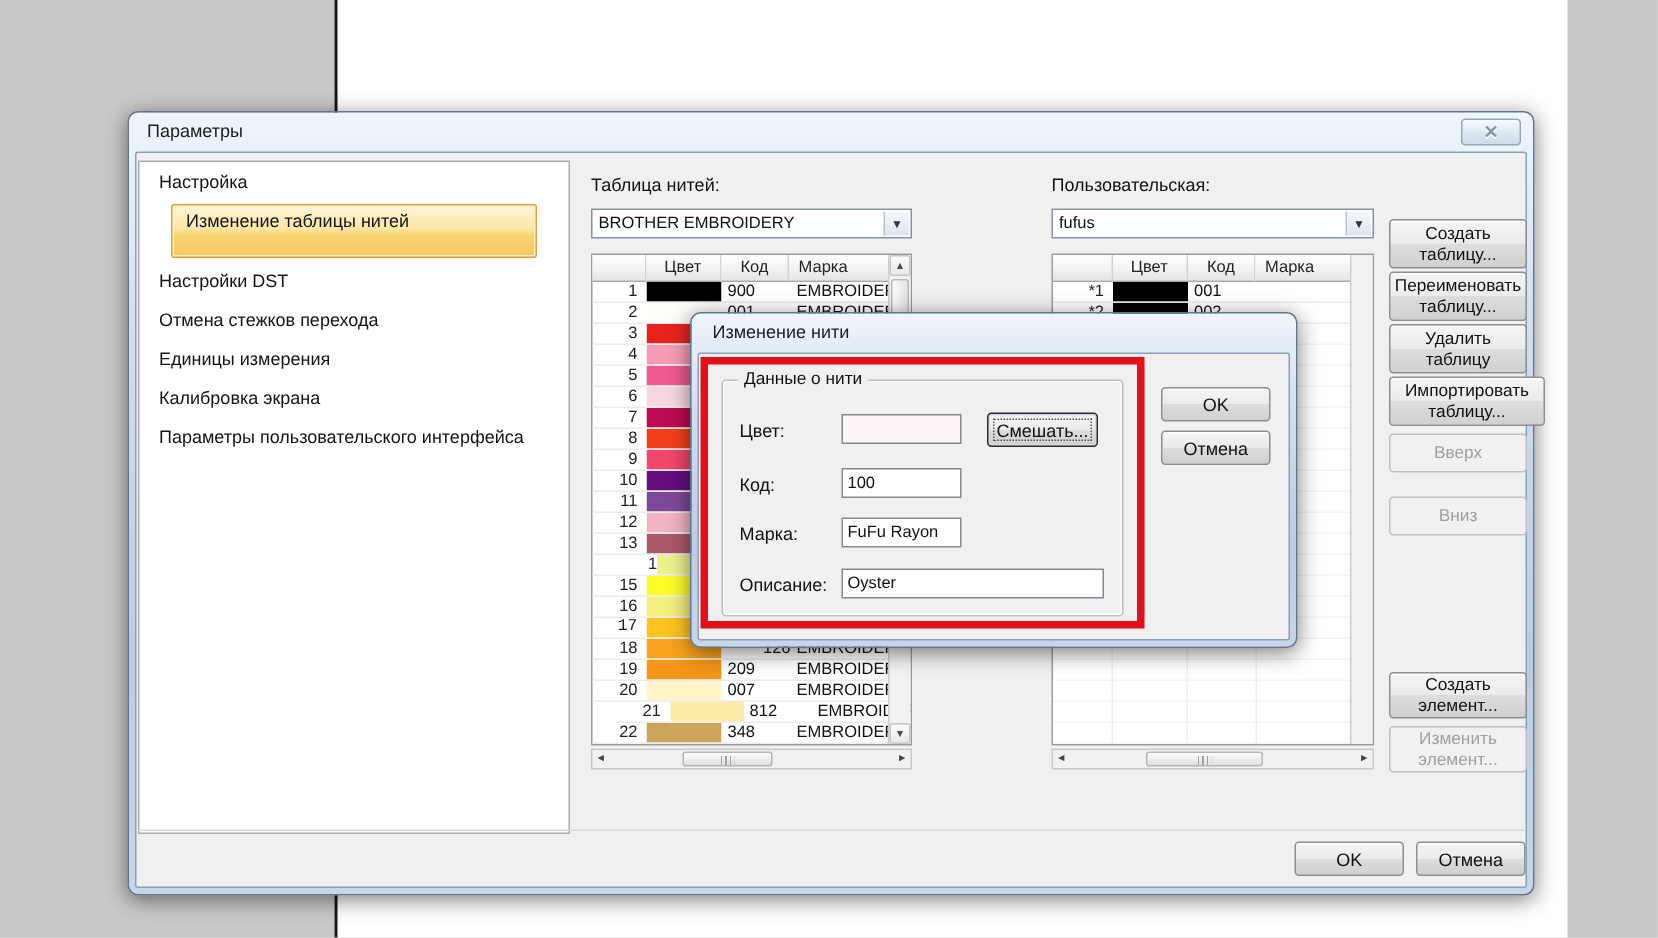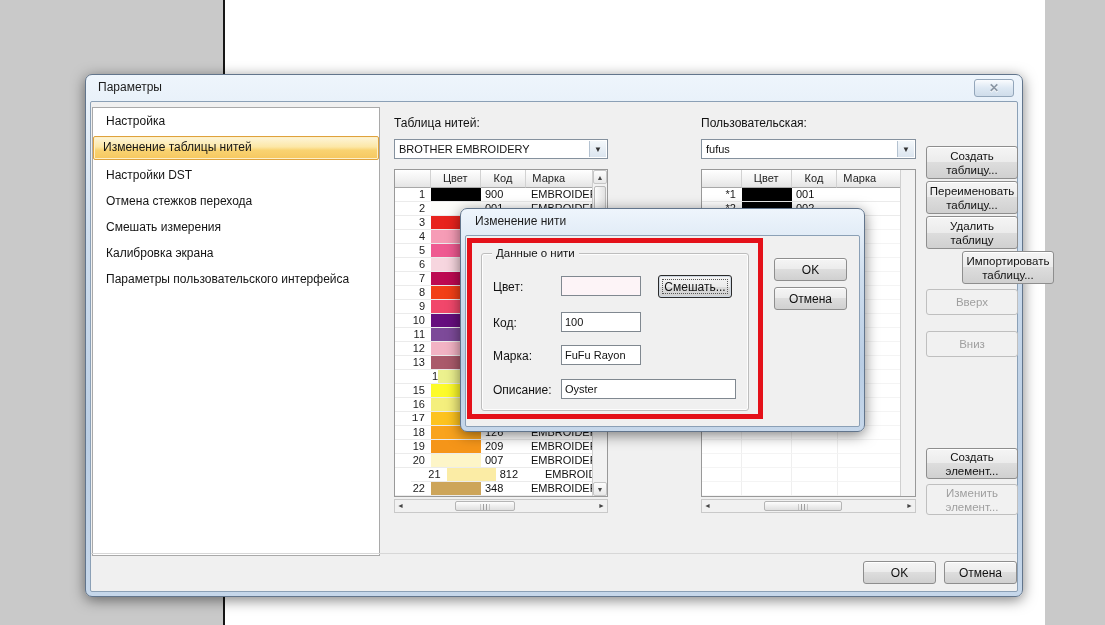--- a/index.html
+++ b/index.html
@@ -20,21 +20,21 @@
     border:1px solid #93a6ba; border-radius:3px;
     background:linear-gradient(#fafcfe,#dde8f3 50%,#cfdcea);
     color:#8b97a5; font-weight:bold; font-size:12px; text-align:center; line-height:16px;
     text-shadow:0 1px 0 #fff; }
 
   
   .sidebar { position:absolute; left:6px; top:32px; width:288px; height:449px;
     background:#ffffff; border:1px solid #a9a9a9; }
   .side-item { position:relative; height:26px; line-height:26px; padding-left:13px;
     font-size:12px; color:#141414; white-space:nowrap; }
-  .side-item.selected { height:24px; line-height:20px; margin:2px 0;
+  .side-item.selected { height:36px; line-height:20px; margin:2px 21px;
     border:1px solid #dfa23d; border-radius:2px;
     background:linear-gradient(#fdf5da,#fce7a6 45%,#f9d371 60%,#f6c75f);
     box-shadow:inset 0 0 0 1px #fdf0c8; padding-left:9px; }
 
   
   .sec-label { position:absolute; font-size:12px; color:#111; }
   .combo { position:absolute; height:20px; background:#fff; border:1px solid #85919e;
     font-size:11px; color:#111; line-height:18px; padding-left:4px; }
   .combo .dd-arrow { position:absolute; right:1px; top:1px; bottom:1px; width:17px;
     background:linear-gradient(#f4f8fb,#dce5ef); border-left:1px solid #b4c2d0;
@@ -104,21 +104,21 @@
 <div class="aero" style="left:85px; top:74px; width:938px; height:523px; z-index:10">
   <div class="win-title">Параметры</div>
   <div class="close-btn">✕</div>
   <div class="win-body"></div>
 
   <div class="sidebar" id="sidebar">
       <div class="side-item">Настройка</div>
       <div class="side-item selected">Изменение таблицы нитей</div>
       <div class="side-item">Настройки DST</div>
       <div class="side-item">Отмена стежков перехода</div>
-      <div class="side-item">Смешать измерения</div>
+      <div class="side-item">Единицы измерения</div>
       <div class="side-item">Калибровка экрана</div>
       <div class="side-item">Параметры пользовательского интерфейса</div>
     </div>
 
   <div class="sec-label" style="left:308px; top:41px">Таблица нитей:</div>
   <div class="combo" style="left:308px; top:64px; width:214px">
     <span>BROTHER EMBROIDERY</span>
     <span class="dd-arrow">▼</span>
   </div>
 
@@ -265,21 +265,21 @@
             <div class="swatch" style="background: rgb(253, 195, 31);"></div>
           </div>
           <div class="tcell code" style="width: 46px;"></div>
           <div class="tcell brand" style="width: 67px;"></div>
         </div>
         <div class="trow">
           <div class="tcell num" style="width: 36px;">18</div>
           <div class="tcell swatch-cell" style="width: 50px;">
             <div class="swatch" style="background: rgb(249, 163, 29);"></div>
           </div>
-          <div class="tcell code" style="width: 46px;">126</div>
+          <div class="tcell code" style="width: 46px; text-align: right;">126</div>
           <div class="tcell brand" style="width: 67px;">EMBROIDERY</div>
         </div>
         <div class="trow">
           <div class="tcell num" style="width: 36px;">19</div>
           <div class="tcell swatch-cell" style="width: 50px;">
             <div class="swatch" style="background: rgb(245, 149, 25);"></div>
           </div>
           <div class="tcell code" style="width: 46px;">209</div>
           <div class="tcell brand" style="width: 67px;">EMBROIDERY</div>
         </div>
@@ -476,21 +476,21 @@
     </div>
   <div class="hscroll" style="left:615px; top:424px; width:215px">
     <span class="hs-left">◄</span>
     <div class="h-thumb" style="left:62px; width:78px"></div>
     <span class="hs-right">►</span>
   </div>
 
   <div class="btn" style="left:840px; top:71px;  width:92px; height:33px">Создать таблицу...</div>
   <div class="btn" style="left:840px; top:106px; width:92px; height:33px">Переименовать таблицу...</div>
   <div class="btn" style="left:840px; top:141px; width:92px; height:33px">Удалить таблицу</div>
-  <div class="btn" style="left:876px; top:176px; width:92px; height:33px">Импортировать таблицу...</div>
+  <div class="btn" style="left:840px; top:176px; width:104px; height:33px">Импортировать таблицу...</div>
   <div class="btn disabled" style="left:840px; top:214px; width:92px; height:26px">Вверх</div>
   <div class="btn disabled" style="left:840px; top:256px; width:92px; height:26px">Вниз</div>
   <div class="btn" style="left:840px; top:373px; width:92px; height:31px">Создать элемент...</div>
   <div class="btn disabled" style="left:840px; top:409px; width:92px; height:31px">Изменить элемент...</div>
 
   <div style="position:absolute; left:5px; right:5px; top:478px; border-top:1px solid #d7d7d7"></div>
   <div class="btn" style="left:777px; top:486px; width:73px; height:23px; font-size:12px">OK</div>
   <div class="btn" style="left:858px; top:486px; width:73px; height:23px; font-size:12px">Отмена</div>
 </div>
 

